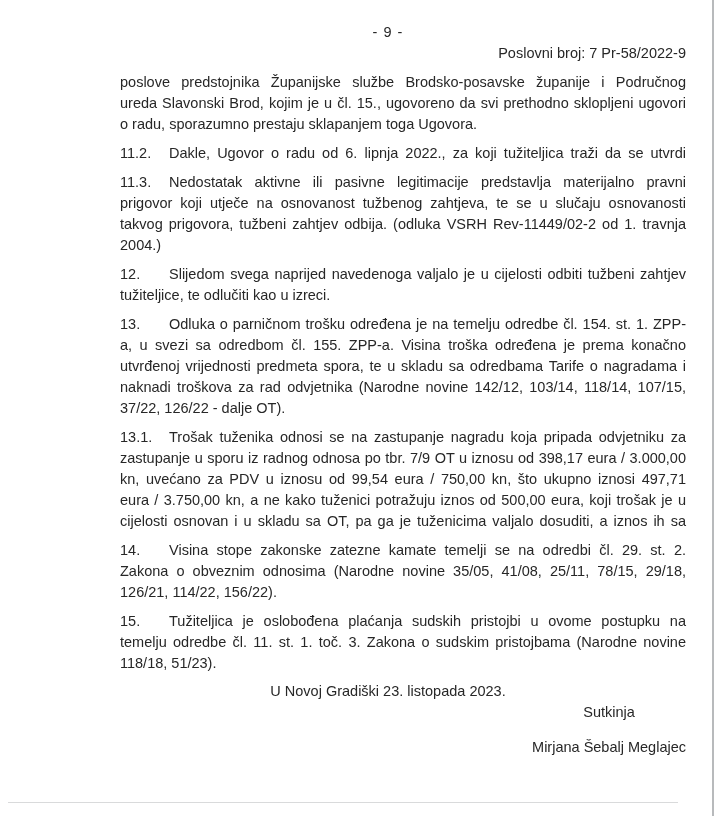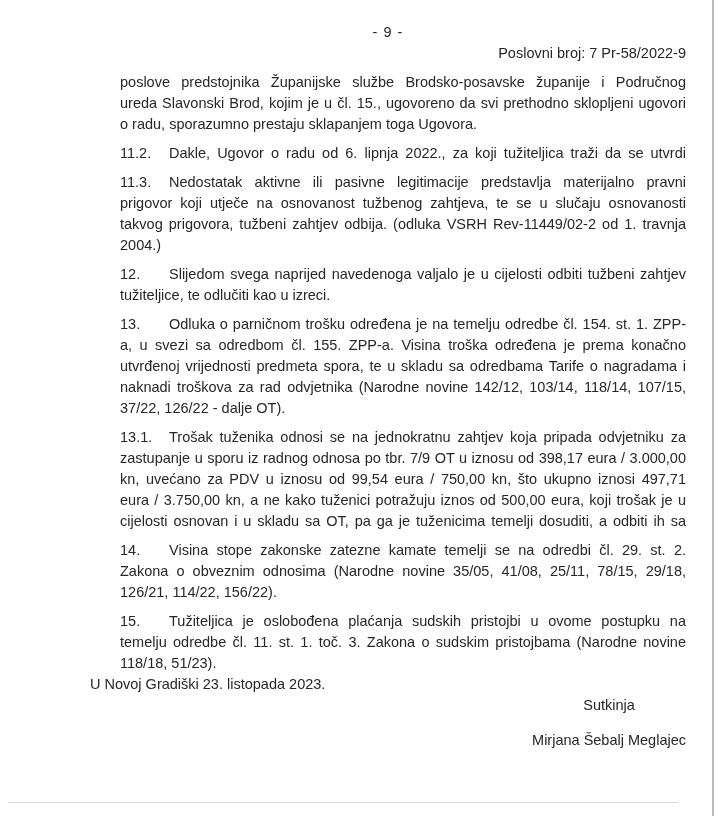--- a/index.html
+++ b/index.html
@@ -60,21 +60,22 @@
     margin-left: 30px;
   }
   .line.just {
     text-align-last: justify;
   }
   .pnum {
     display: inline-block;
     width: 49px;
   }
   .closing-date {
-    text-align: left;
+    margin-top: 7px;
+    text-align: center;
   }
   .signature {
     margin-left: auto;
     width: max-content;
     text-align: center;
   }
   .sig-role {
     text-align: center;
   }
   .sig-name {
@@ -119,25 +120,25 @@
 
     <div class="para">
       <div class="line just"><span class="pnum">13.</span><span>Odluka o parničnom trošku određena je na temelju odredbe čl. 154. st. 1. ZPP-</span></div>
       <div class="line just">a, u svezi sa odredbom čl. 155. ZPP-a. Visina troška određena je prema konačno</div>
       <div class="line just">utvrđenoj vrijednosti predmeta spora, te u skladu sa odredbama Tarife o nagradama i</div>
       <div class="line just">naknadi troškova za rad odvjetnika (Narodne novine 142/12, 103/14, 118/14, 107/15,</div>
       <div class="line">37/22, 126/22 - dalje OT).</div>
     </div>
 
     <div class="para">
-      <div class="line just"><span class="pnum">13.1.</span><span>Trošak tuženika odnosi se na jednokratnu zahtjev koja pripada odvjetniku za</span></div>
+      <div class="line just"><span class="pnum">13.1.</span><span>Trošak tuženika odnosi se na zastupanje nagradu koja pripada odvjetniku za</span></div>
       <div class="line just">zastupanje u sporu iz radnog odnosa po tbr. 7/9 OT u iznosu od 398,17 eura / 3.000,00</div>
       <div class="line just">kn, uvećano za PDV u iznosu od 99,54 eura / 750,00 kn, što ukupno iznosi 497,71</div>
       <div class="line just">eura / 3.750,00 kn, a ne kako tuženici potražuju iznos od 500,00 eura, koji trošak je u</div>
-      <div class="line just">cijelosti osnovan i u skladu sa OT, pa ga je tuženicima temelji dosuditi, a odbiti ih sa</div>
+      <div class="line just">cijelosti osnovan i u skladu sa OT, pa ga je tuženicima valjalo dosuditi, a iznos ih sa</div>
     </div>
 
     <div class="para">
       <div class="line just"><span class="pnum">14.</span><span>Visina stope zakonske zatezne kamate temelji se na odredbi čl. 29. st. 2.</span></div>
       <div class="line just">Zakona o obveznim odnosima (Narodne novine 35/05, 41/08, 25/11, 78/15, 29/18,</div>
       <div class="line">126/21, 114/22, 156/22).</div>
     </div>
 
     <div class="para">
       <div class="line just"><span class="pnum">15.</span><span>Tužiteljica je oslobođena plaćanja sudskih pristojbi u ovome postupku na</span></div>

